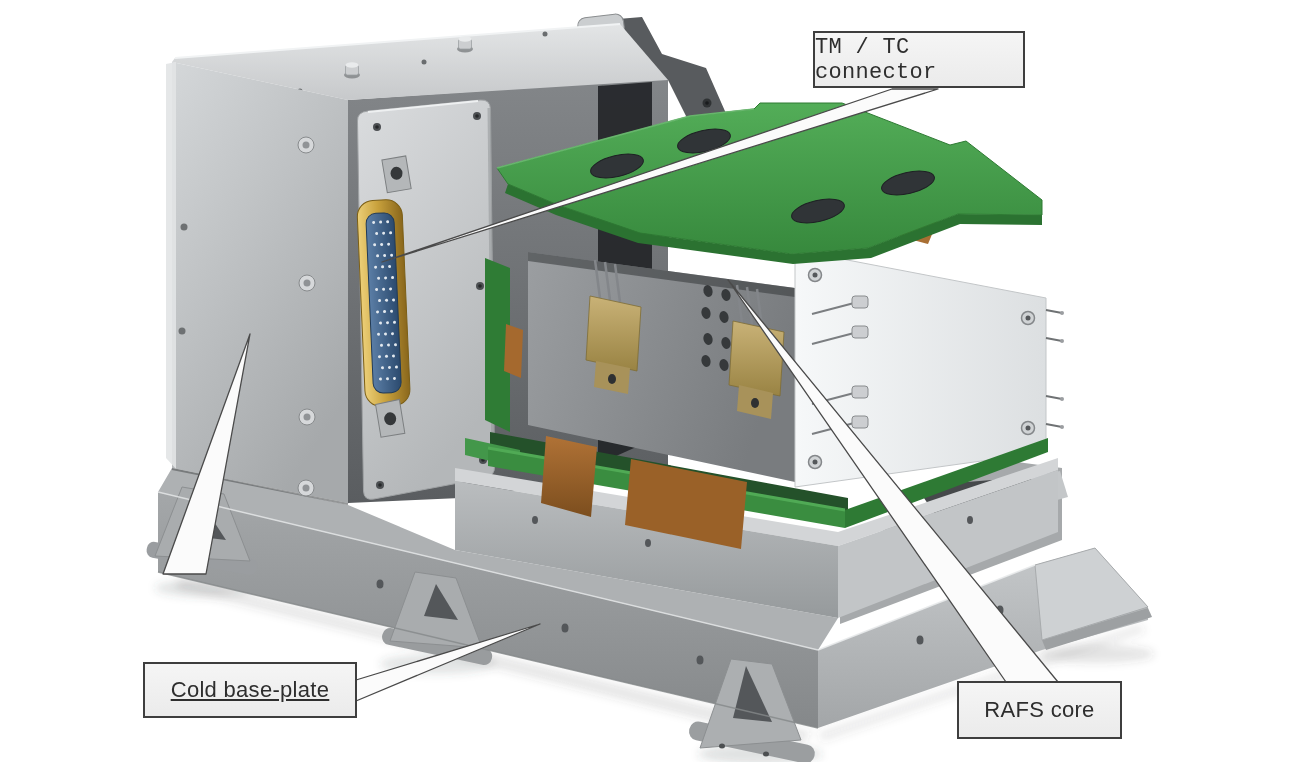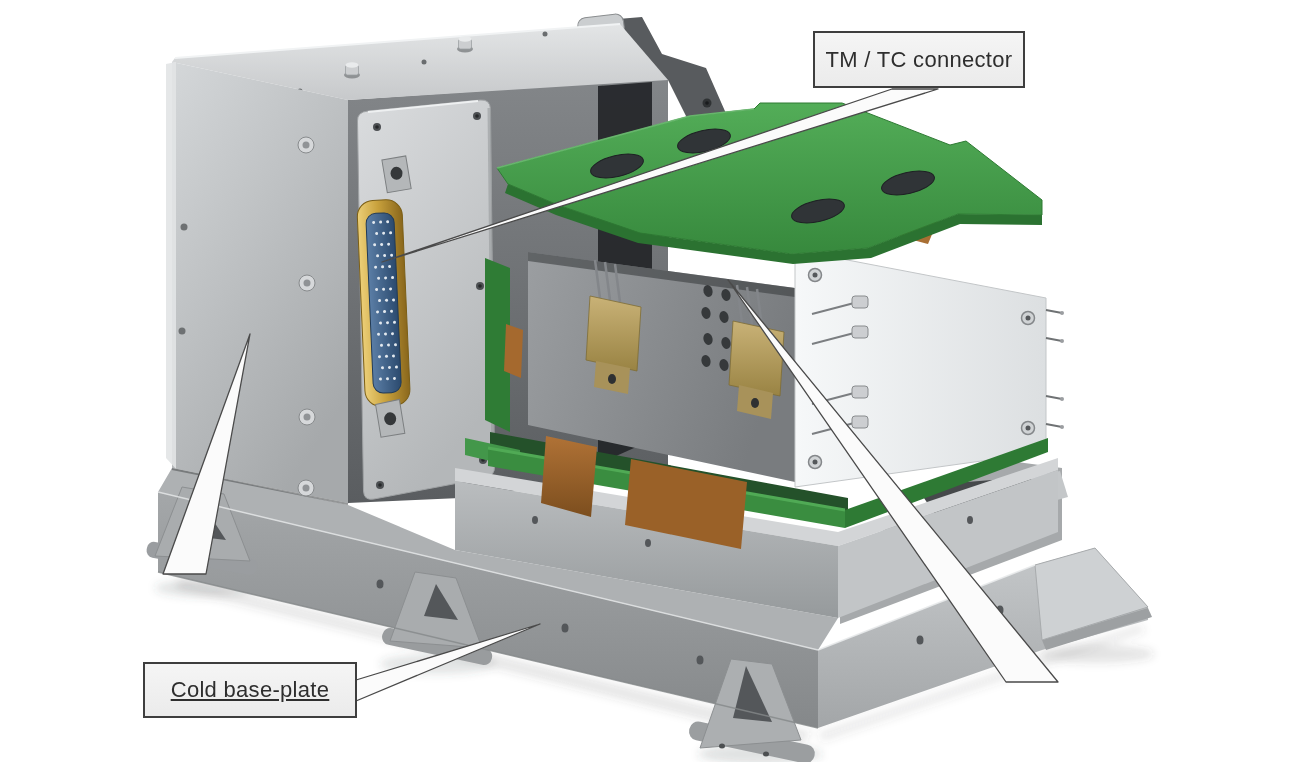--- a/index.html
+++ b/index.html
@@ -3,21 +3,21 @@
 <meta charset="utf-8">
 <style>
   html,body{margin:0;padding:0;background:#fff;}
   #stage{position:relative;width:1302px;height:762px;background:#ffffff;overflow:hidden;
          font-family:"Liberation Sans",sans-serif;}
   #scene{position:absolute;left:0;top:0;}
   .callout{position:absolute;display:flex;align-items:center;justify-content:center;
            box-sizing:border-box;border:2px solid #3e3e3e;
            background:linear-gradient(#f5f5f5,#ebebeb);
            color:#2e2e2e;font-size:22px;letter-spacing:.3px;z-index:3;}
-  #cl-tmtc{left:813px;top:31px;width:212px;height:57px;}
+  #cl-tmtc{left:813px;top:31px;width:212px;height:57px;font-family:Liberation Mono, monospace;}
   #cl-epc{left:113px;top:573px;width:132px;height:59px;}
   #cl-cold{left:143px;top:662px;width:214px;height:56px;text-decoration:underline;}
   #cl-rafs{left:957px;top:681px;width:165px;height:58px;}
 </style>
 </head>
 <body>
 
 <div id="stage">
 
 <svg id="scene" width="1302" height="762" viewBox="0 0 1302 762">
@@ -346,14 +346,15 @@
   <g fill="#fbfbfb" stroke="#4a4a4a" stroke-width="1.3" stroke-linejoin="round">
     <polygon points="382,262 892,89 938,89"></polygon>
     <polygon points="250,334 163,574 206,574"></polygon>
     <polygon points="540,624 356,680 356,701"></polygon>
     <polygon points="728,280 1006,682 1058,682"></polygon>
   </g>
 </svg>
 
 <div id="cl-tmtc" class="callout">TM / TC connector</div>
 <div id="cl-cold" class="callout">Cold base-plate</div>
+<div id="cl-rafs" class="callout">RAFS core</div>
 
 </div>
 
 </body></html>

